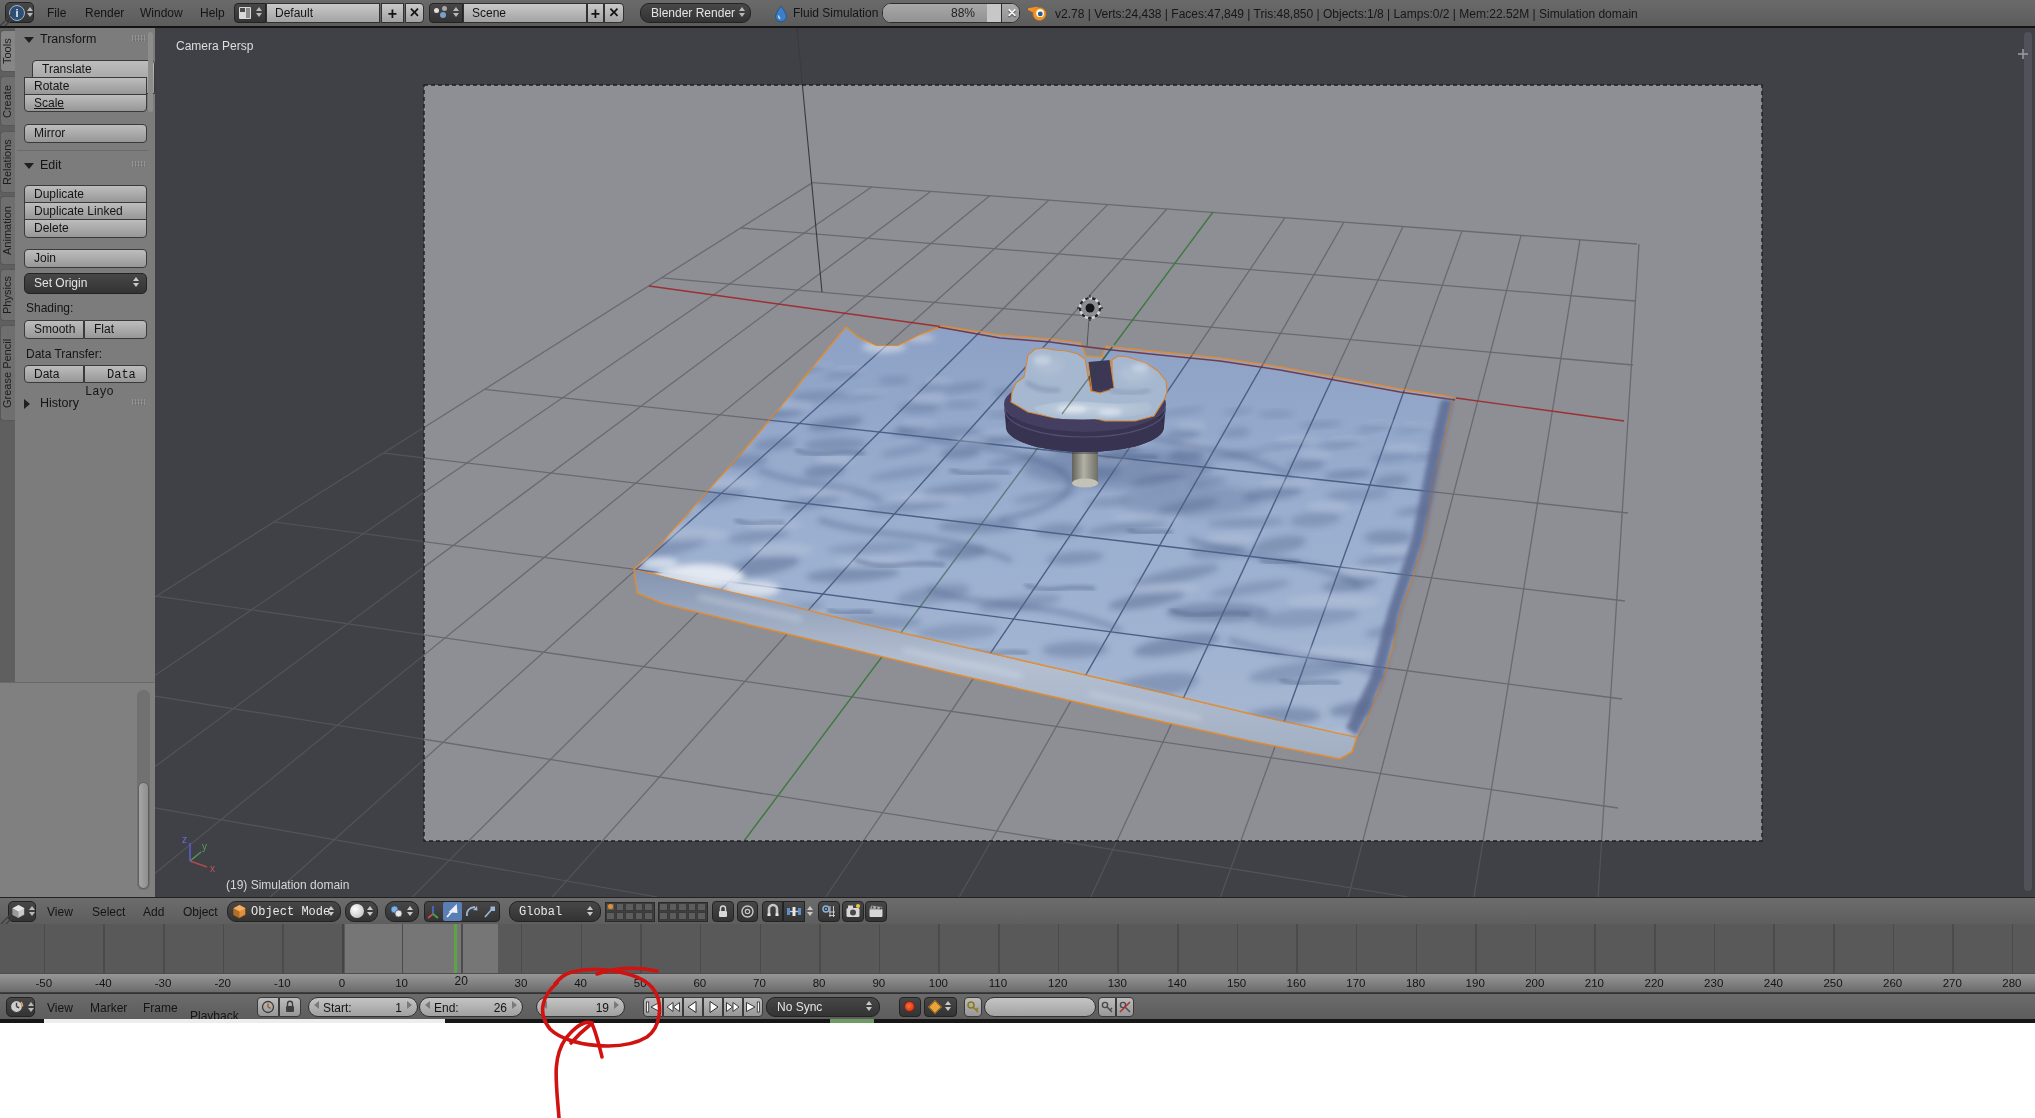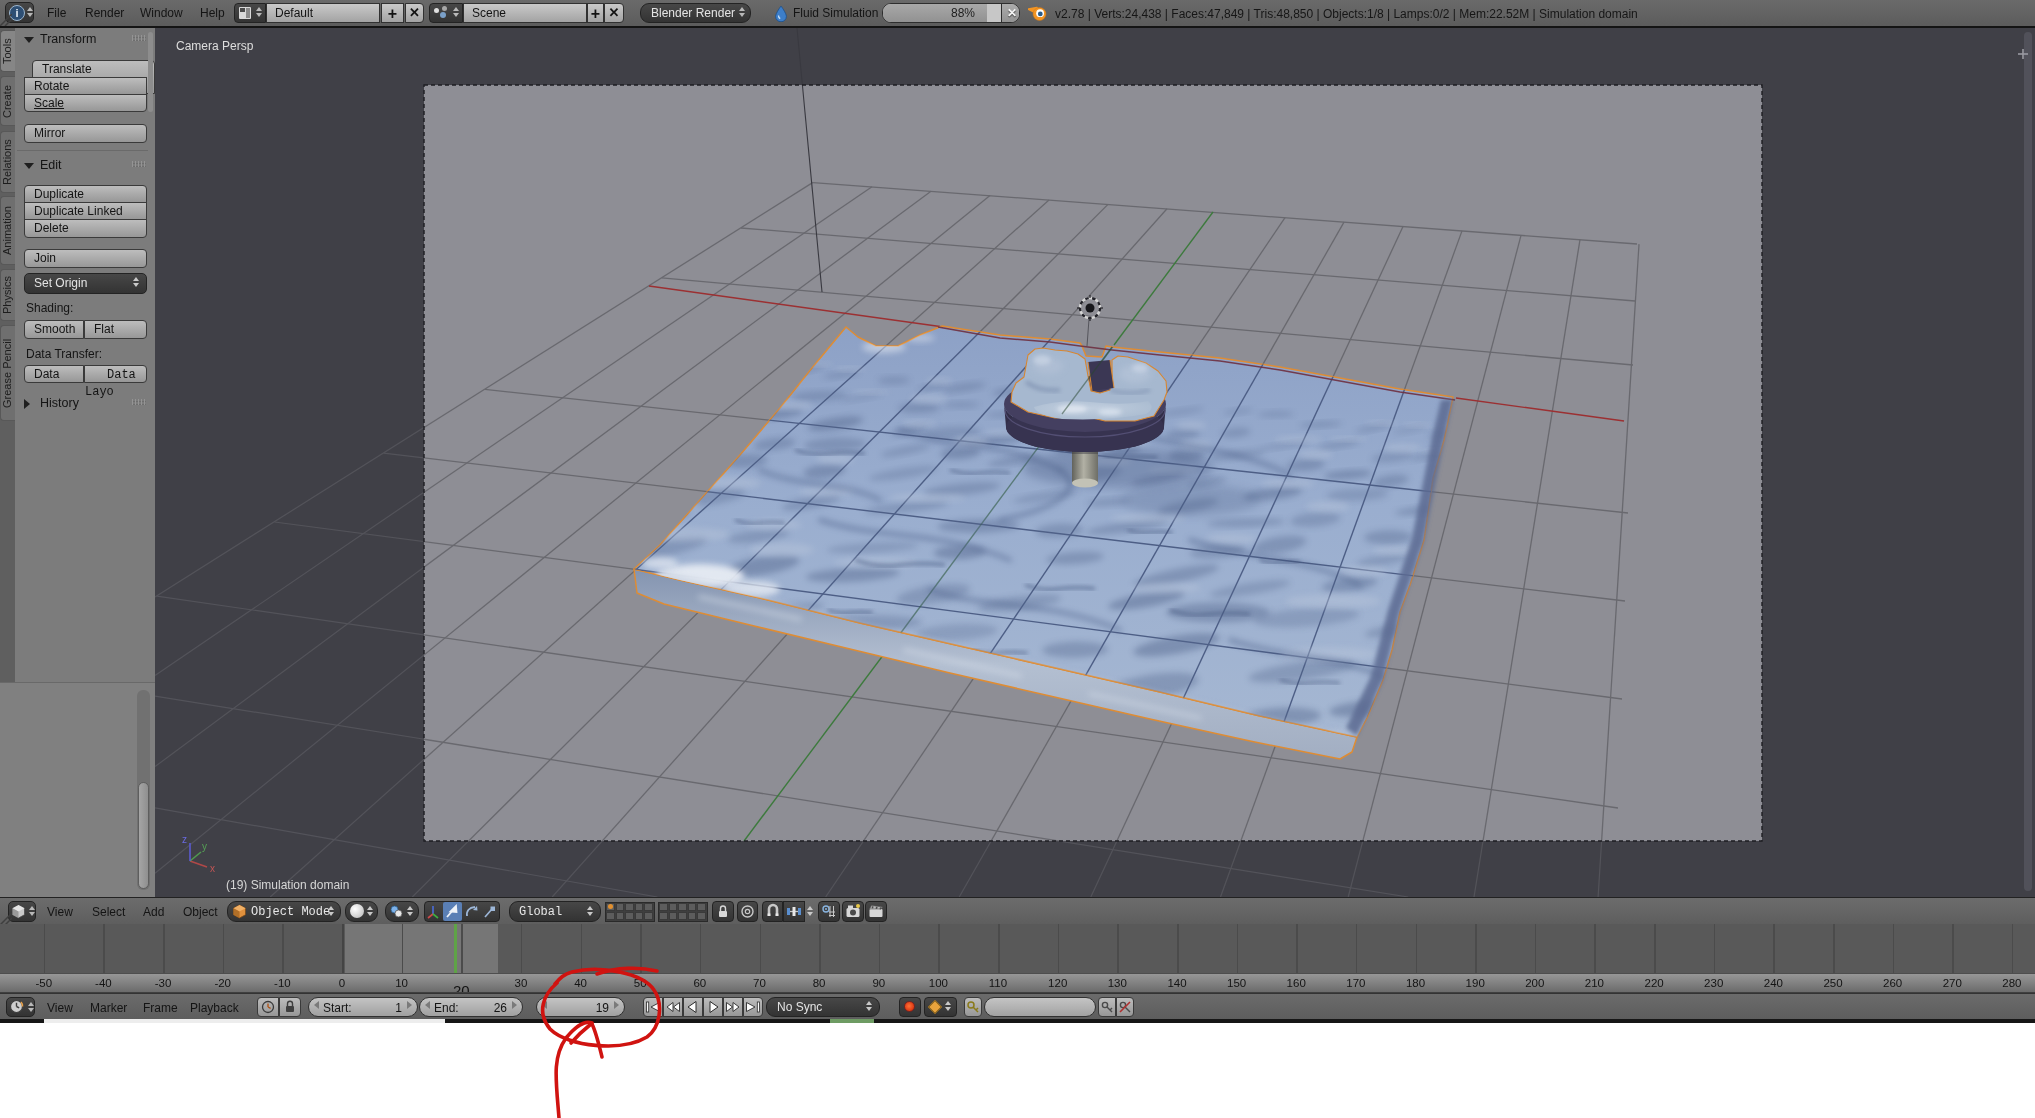--- a/index.html
+++ b/index.html
@@ -706,21 +706,21 @@
     <div class="abs" style="left:454.3px;top:0;width:2.5px;height:49px;background:#5fa347;"></div>
   </div>
 <div class="abs" style="left:0;top:973px;width:2035px;height:20px;background:linear-gradient(#979797,#6b6b6b);border-top:1px solid #4e4e4e;border-bottom:1px solid #3f3f3f;box-sizing:border-box;overflow:hidden;">
     <div class="abs" style="left:23.8px;top:3px;width:40px;text-align:center;font-size:11.5px;color:#141414;">-50</div>
     <div class="abs" style="left:83.4px;top:3px;width:40px;text-align:center;font-size:11.5px;color:#141414;">-40</div>
     <div class="abs" style="left:143.1px;top:3px;width:40px;text-align:center;font-size:11.5px;color:#141414;">-30</div>
     <div class="abs" style="left:202.7px;top:3px;width:40px;text-align:center;font-size:11.5px;color:#141414;">-20</div>
     <div class="abs" style="left:262.4px;top:3px;width:40px;text-align:center;font-size:11.5px;color:#141414;">-10</div>
     <div class="abs" style="left:322.0px;top:3px;width:40px;text-align:center;font-size:11.5px;color:#141414;">0</div>
     <div class="abs" style="left:381.6px;top:3px;width:40px;text-align:center;font-size:11.5px;color:#141414;">10</div>
-    <div class="abs" style="left:441.3px;top:8px;width:40px;text-align:center;font-size:15px;color:#141414;">20</div>
+    <div class="abs" style="left:441.3px;top:0;width:40px;text-align:center;font-size:12px;color:#141414;">20</div>
     <div class="abs" style="left:500.9px;top:3px;width:40px;text-align:center;font-size:11.5px;color:#141414;">30</div>
     <div class="abs" style="left:560.6px;top:3px;width:40px;text-align:center;font-size:11.5px;color:#141414;">40</div>
     <div class="abs" style="left:620.2px;top:3px;width:40px;text-align:center;font-size:11.5px;color:#141414;">50</div>
     <div class="abs" style="left:679.8px;top:3px;width:40px;text-align:center;font-size:11.5px;color:#141414;">60</div>
     <div class="abs" style="left:739.5px;top:3px;width:40px;text-align:center;font-size:11.5px;color:#141414;">70</div>
     <div class="abs" style="left:799.1px;top:3px;width:40px;text-align:center;font-size:11.5px;color:#141414;">80</div>
     <div class="abs" style="left:858.8px;top:3px;width:40px;text-align:center;font-size:11.5px;color:#141414;">90</div>
     <div class="abs" style="left:918.4px;top:3px;width:40px;text-align:center;font-size:11.5px;color:#141414;">100</div>
     <div class="abs" style="left:978.0px;top:3px;width:40px;text-align:center;font-size:11.5px;color:#141414;">110</div>
     <div class="abs" style="left:1037.7px;top:3px;width:40px;text-align:center;font-size:11.5px;color:#141414;">120</div>
@@ -746,21 +746,21 @@
     <svg class="abs" style="left:9px;top:5px;" width="15" height="15" viewBox="0 0 15 15">
       <circle cx="7.5" cy="7.5" r="6" fill="#cfcfcf" stroke="#3f3f3f" stroke-width="1.2"></circle>
       <path d="M7.5 7.5 L7.5 3.8 M7.5 7.5 L10.2 8.8" stroke="#3f3f3f" stroke-width="1.4" fill="none"></path>
       <path d="M12 3 A6 6 0 0 1 13.5 7.5" stroke="#e8a048" stroke-width="1.6" fill="none"></path>
     </svg>
     <div style="position:absolute;left:28px;top:8px;width:0;height:0;border-left:3px solid transparent;border-right:3px solid transparent;border-bottom:4px solid #b9b9b9;"></div>
     <div style="position:absolute;left:28px;top:14px;width:0;height:0;border-left:3px solid transparent;border-right:3px solid transparent;border-top:4px solid #b9b9b9;"></div>
     <div class="mtx" style="left:47px;top:7px;">View</div>
     <div class="mtx" style="left:90px;top:7px;">Marker</div>
     <div class="mtx" style="left:143px;top:7px;">Frame</div>
-    <div class="mtx" style="left:190px;top:7px;text-align:right;">Playback</div>
+    <div class="mtx" style="left:190px;top:15px;text-align:right;">Playback</div>
     <div class="tbtn" style="left:257px;top:3px;width:22px;height:20px;border-radius:4px 0 0 4px;"></div>
     <svg class="abs" style="left:261px;top:6px;" width="14" height="14" viewBox="0 0 14 14">
       <circle cx="7" cy="7" r="5.5" fill="none" stroke="#3a3a3a" stroke-width="1.3"></circle>
       <path d="M7 7 L7 3.4 M7 7 L9.6 8.4" stroke="#b05010" stroke-width="1.3"></path>
     </svg>
     <div class="tbtn" style="left:279px;top:3px;width:22px;height:20px;border-radius:0 4px 4px 0;"></div>
     <svg class="abs" style="left:283px;top:5px;" width="14" height="15" viewBox="0 0 14 15">
       <rect x="3" y="7" width="8" height="6" rx="1" fill="#3f3f3f"></rect>
       <path d="M4.5 7 V4.8 A2.5 2.5 0 0 1 9.5 4.8 V7" stroke="#3f3f3f" stroke-width="1.4" fill="none"></path>
     </svg>

